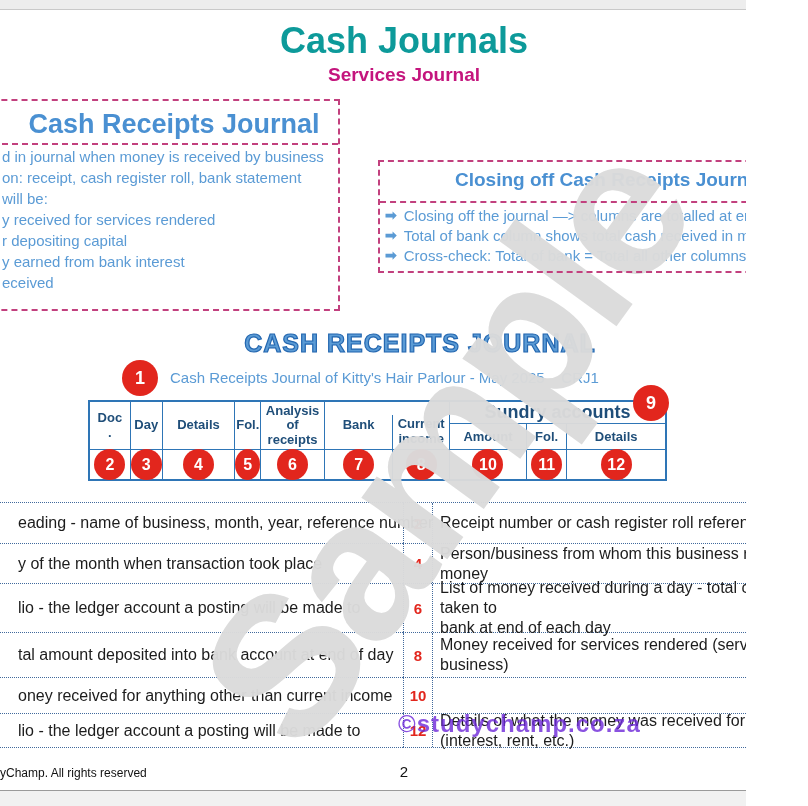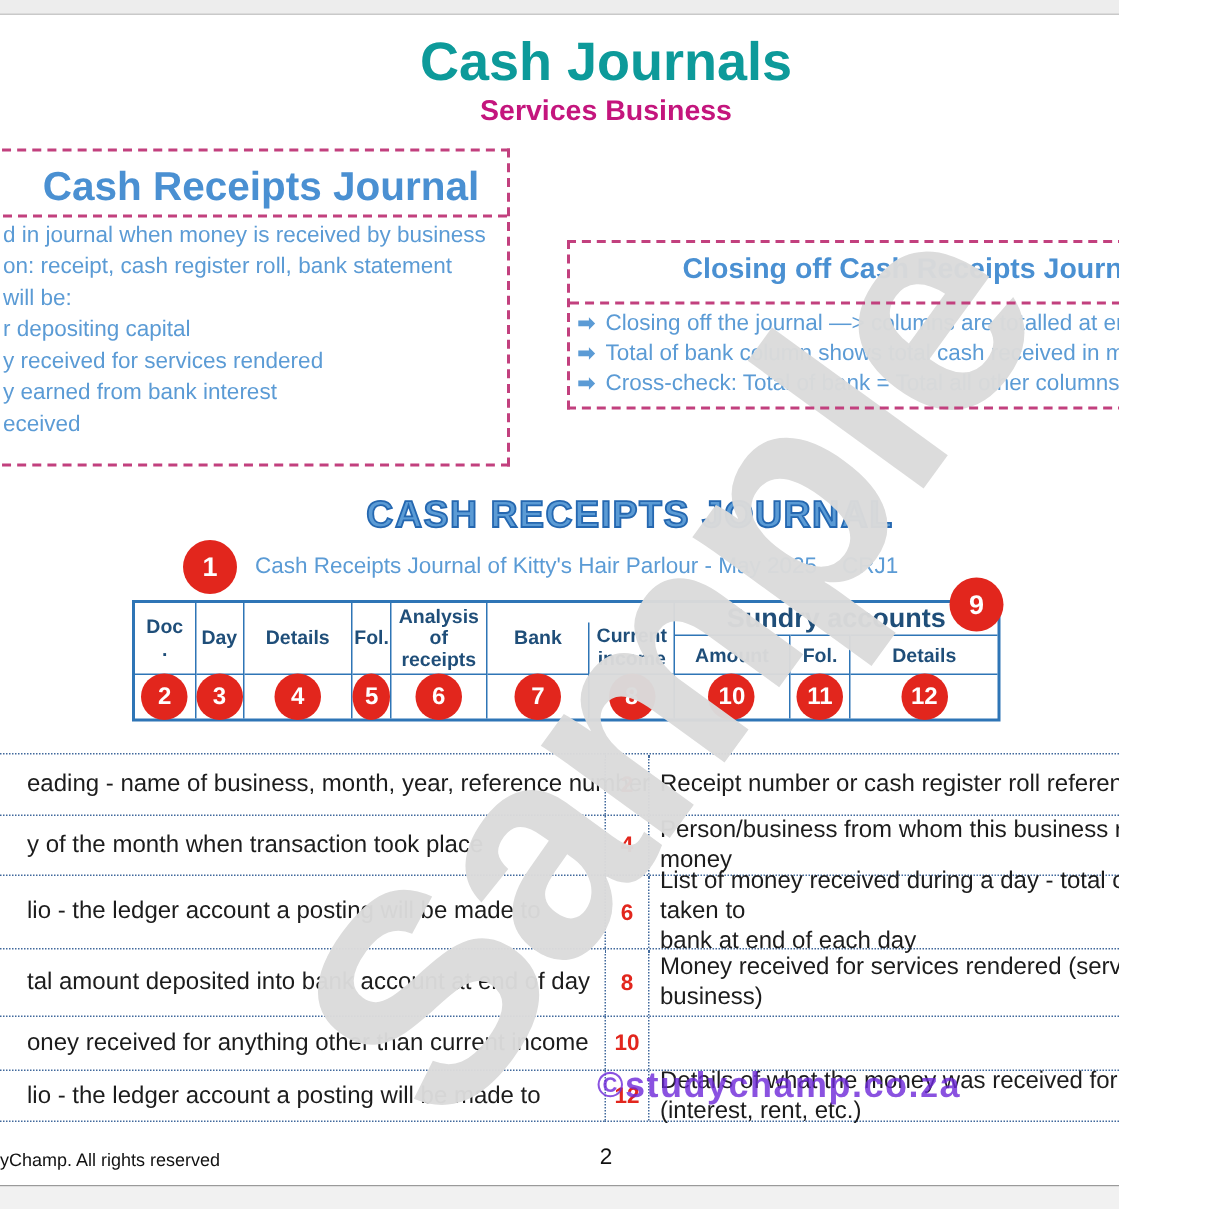--- a/index.html
+++ b/index.html
@@ -90,29 +90,29 @@
     color:#2e86c1; white-space:nowrap; z-index:70; }
 </style>
 </head>
 <body>
 
 <div id="viewport">
 
   <div class="top-band"></div>
 
   <div class="page-title">Cash Journals</div>
-  <div class="page-subtitle">Services Business</div>
+  <div class="page-subtitle">Services Journal</div>
 
   <div class="leftbox-title">Cash Receipts Journal</div>
   <div class="leftbox-lines" id="leftbox-lines">
       <div class="bline">d in journal when money is received by business</div>
       <div class="bline">on: receipt, cash register roll, bank statement</div>
       <div class="bline">will be:</div>
+      <div class="bline">y received for services rendered</div>
       <div class="bline">r depositing capital</div>
-      <div class="bline">y received for services rendered</div>
       <div class="bline">y earned from bank interest</div>
       <div class="bline">eceived</div>
     </div>
 
   <div class="rightbox-title">Closing off Cash Receipts Journal</div>
   <div class="rightbox-bullets" id="rightbox-bullets">
       <div class="bullet">
         <span class="arrow-ic">➡</span>
         <span>Closing off the journal —&gt; columns are totalled at end of month</span>
       </div>

